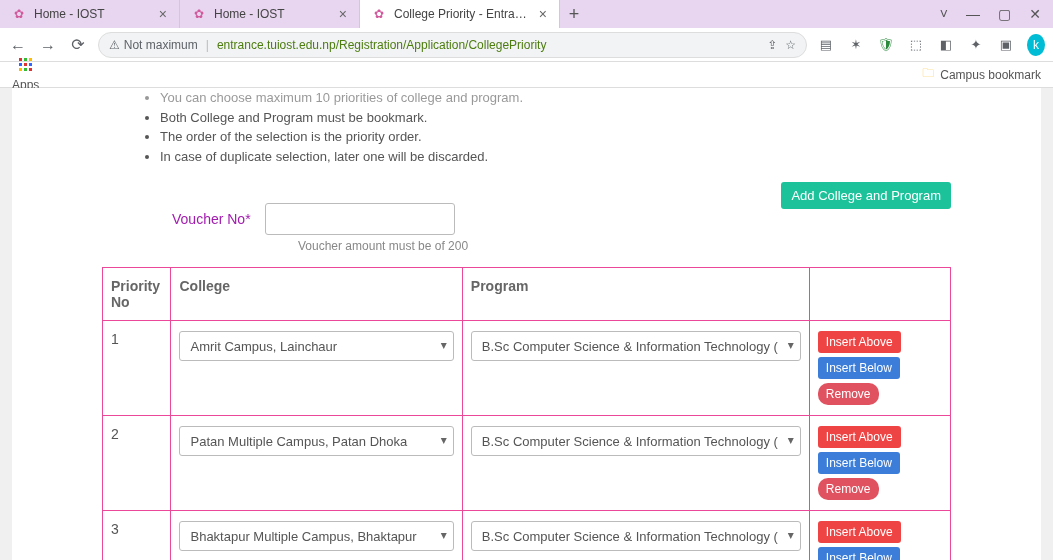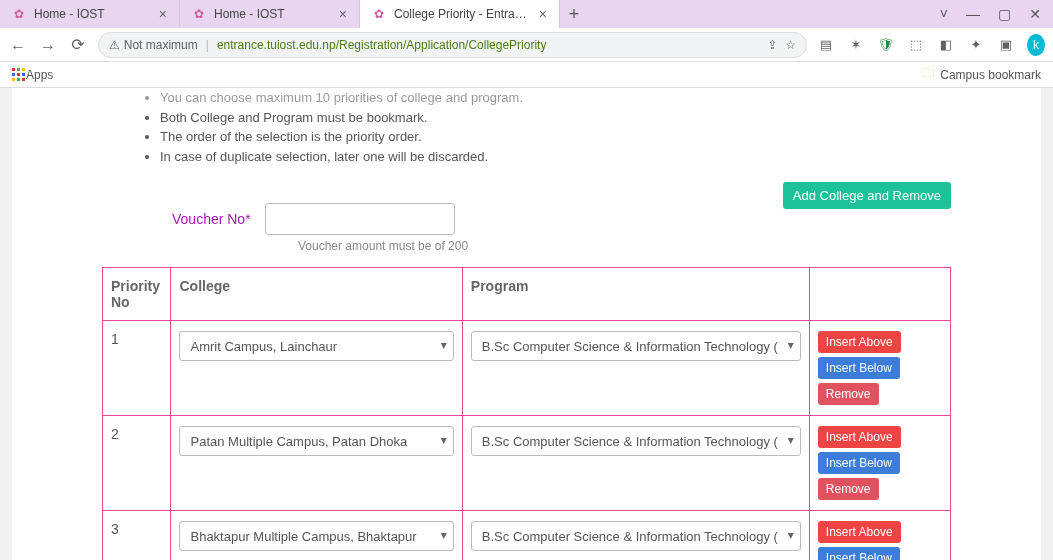--- a/index.html
+++ b/index.html
@@ -88,21 +88,21 @@
     height: 26px;
     background: #fff;
     border-bottom: 1px solid #ddd;
     display: flex;
     align-items: center;
     padding: 0 12px;
     font-size: 12px;
     color: #555;
     justify-content: space-between;
   }
-  .bookmarks-left { display: flex; align-items: center; gap: 0; }
+  .bookmarks-left { display: flex; align-items: center; gap: 6px; flex-direction: column; }
   .apps-icon {
     width: 14px; height: 14px;
     display: grid; grid-template-columns: repeat(3, 1fr); grid-template-rows: repeat(3, 1fr);
     gap: 1px;
   }
   .apps-icon span { background: #d33; width: 3px; height: 3px; }
   .apps-icon span:nth-child(2){background:#3b3;}
   .apps-icon span:nth-child(3){background:#fb0;}
   .apps-icon span:nth-child(4){background:#36f;}
   .apps-icon span:nth-child(6){background:#36f;}
@@ -196,21 +196,21 @@
     right: 6px;
     top: 6px;
     font-size: 12px;
     color: #666;
   }
 
   .actions { display: flex; flex-wrap: wrap; gap: 4px; }
   .btn-sm { border: none; border-radius: 3px; padding: 4px 8px; font-size: 12px; color: #fff; cursor: pointer; }
   .btn-insabove { background: #ef4444; }
   .btn-insbelow { background: #3b7dd8; }
-  .btn-remove { background: #e05260; }
+  .btn-remove { background: #e05260; border-radius: 10px; }
 
   
   .dropdown-wrap { position: relative; }
 </style>
 </head>
 <body>
 
 <div class="titlebar">
   <div class="tab">
     <span class="tab-favicon">✿</span>
@@ -288,21 +288,21 @@
   <div class="instructions">
     <ul>
       <li style="opacity:.6;">You can choose maximum 10 priorities of college and program.</li>
       <li>Both College and Program must be bookmark.</li>
       <li>The order of the selection is the priority order.</li>
       <li>In case of duplicate selection, later one will be discarded.</li>
     </ul>
   </div>
 
   <div class="addbtn-row">
-    <button class="btn-teal">Add College and Remove</button>
+    <button class="btn-teal">Add College and Program</button>
   </div>
 
   <div class="voucher-row">
     <label class="voucher-label">Voucher No*</label>
     <input class="voucher-input" value="" style="">
   </div>
   <div class="voucher-hint">Voucher amount must be of 200</div>
 
   <table class="prio">
     <thead>

